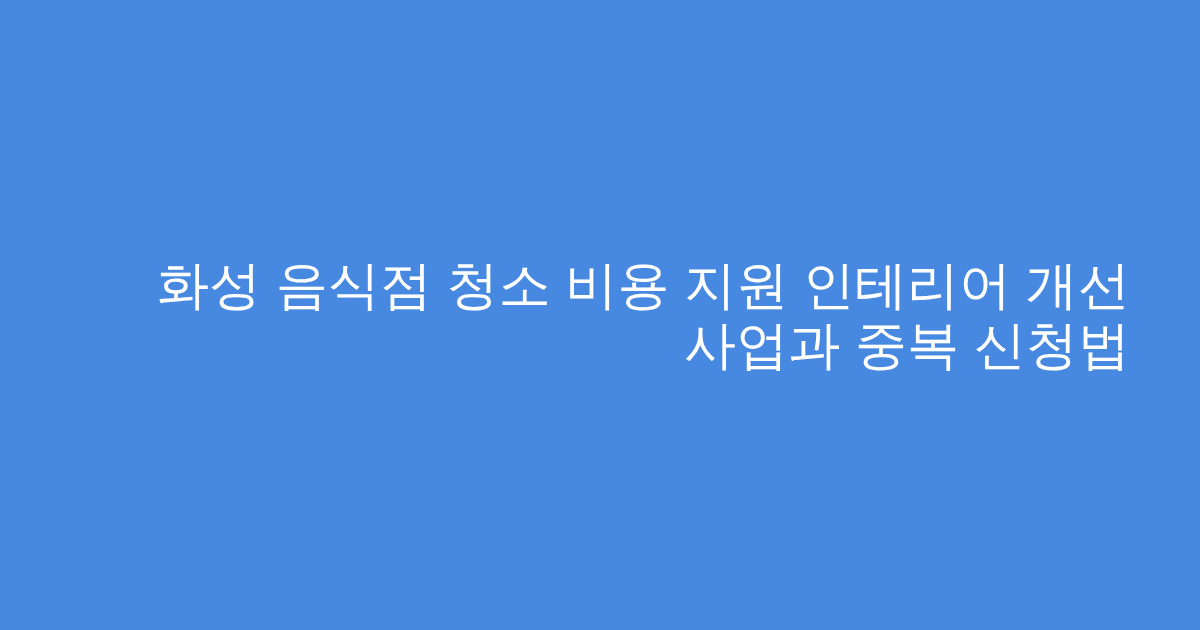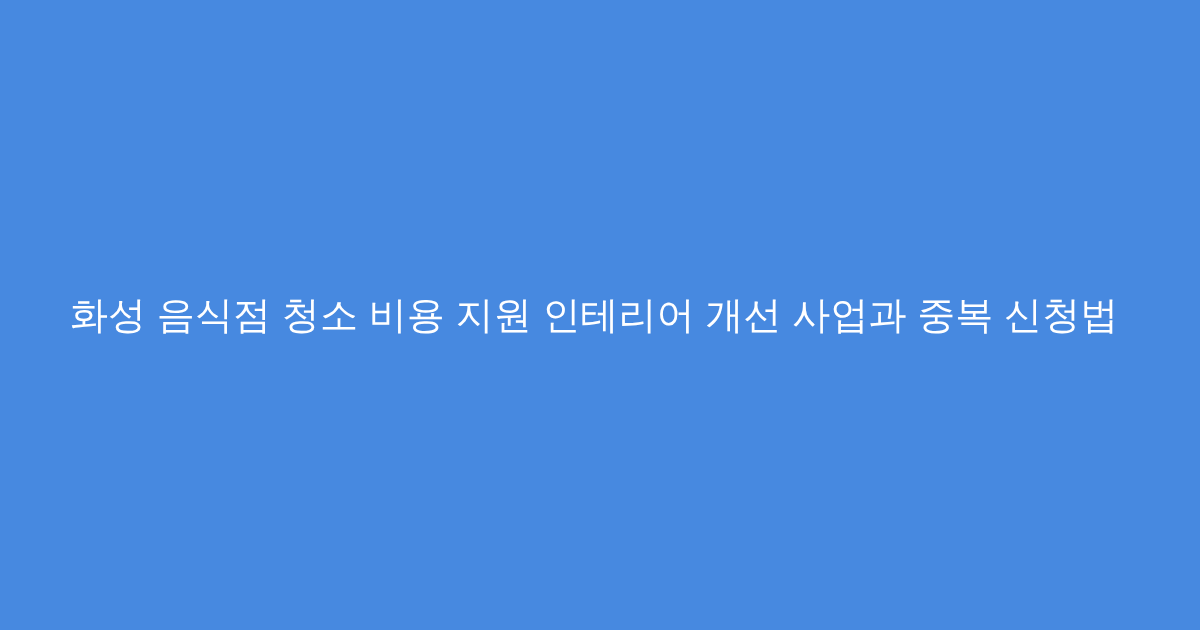--- a/index.html
+++ b/index.html
@@ -33,25 +33,25 @@
     width: 100%;
     max-width: 1060px;
     display: block;
     text-align: center;
   }
 
   .headline {
     margin: 0;
     color: #ffffff;
     font-family: "Liberation Sans", "DejaVu Sans", sans-serif;
-    font-size: 38px;
+    font-size: 52px;
     font-weight: 500;
     line-height: 60px;
     letter-spacing: 0.1px;
-    text-align: left;
+    text-align: right;
     word-break: keep-all;
     overflow-wrap: break-word;
     text-rendering: optimizeLegibility;
     -webkit-font-smoothing: antialiased;
   }
 </style>
 </head>
 <body>
 
 <div class="banner">

